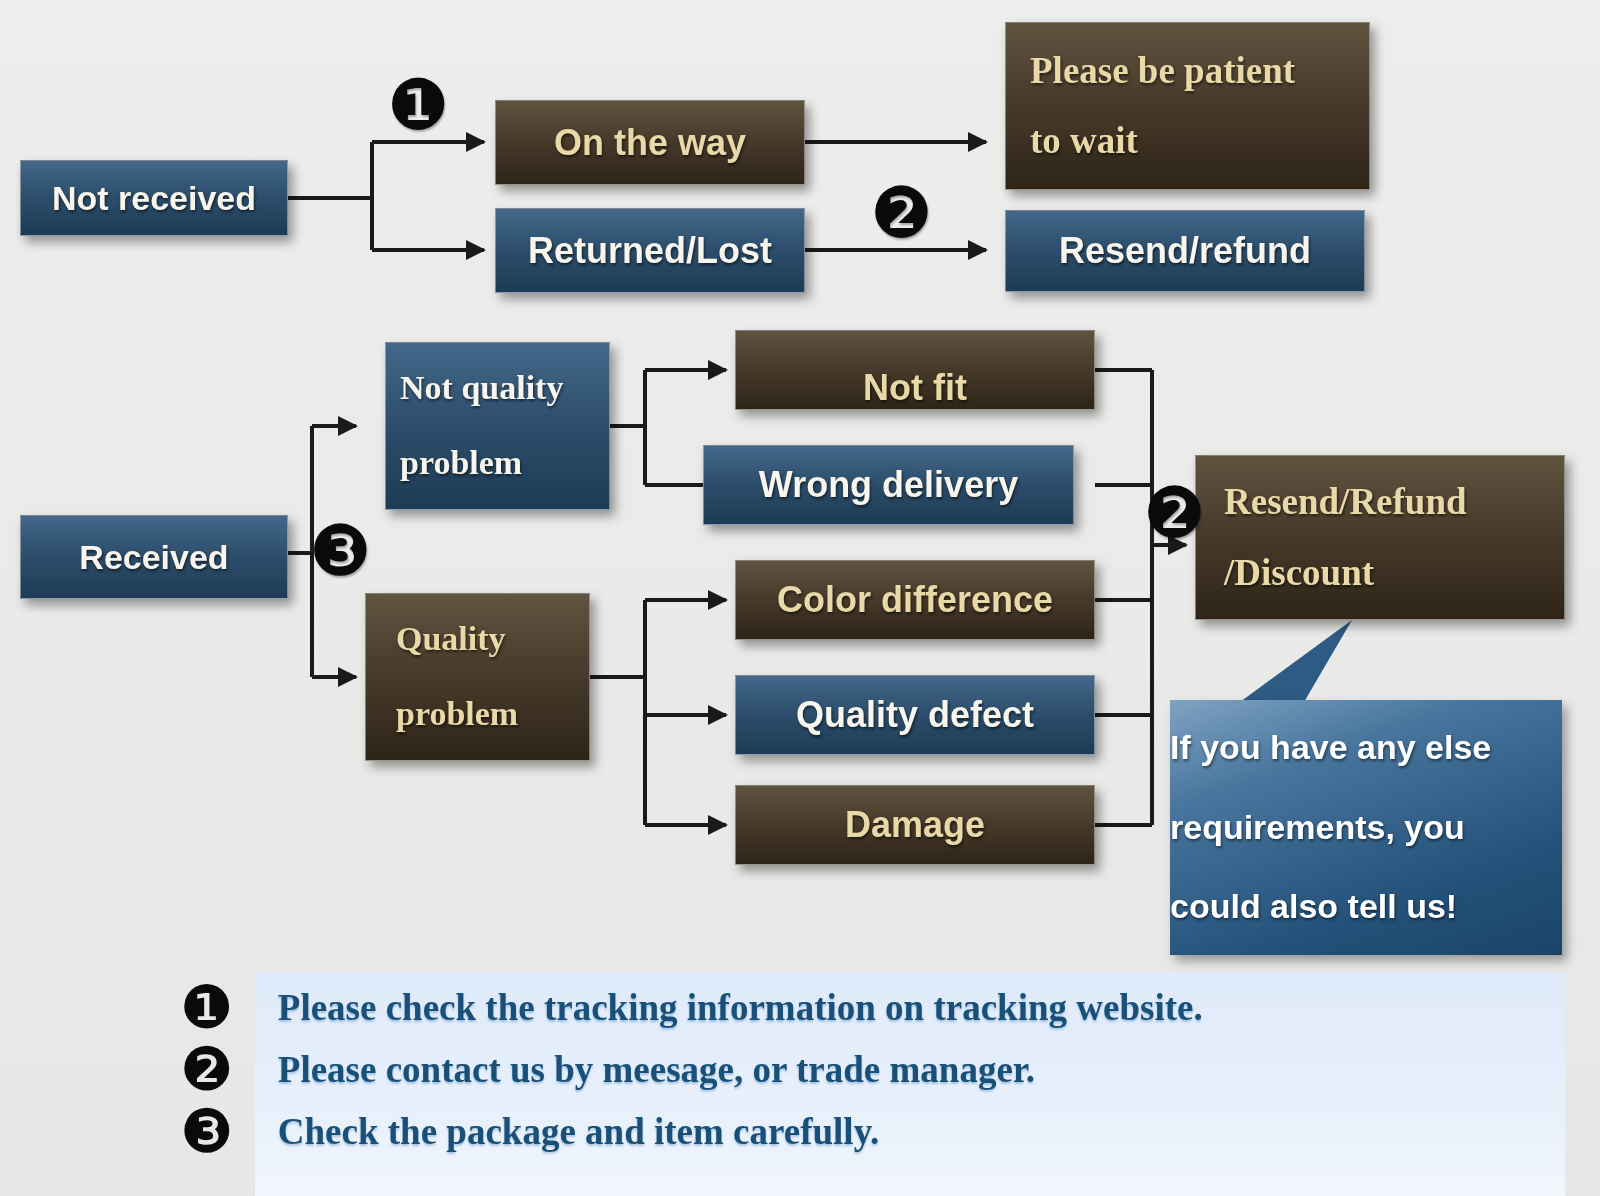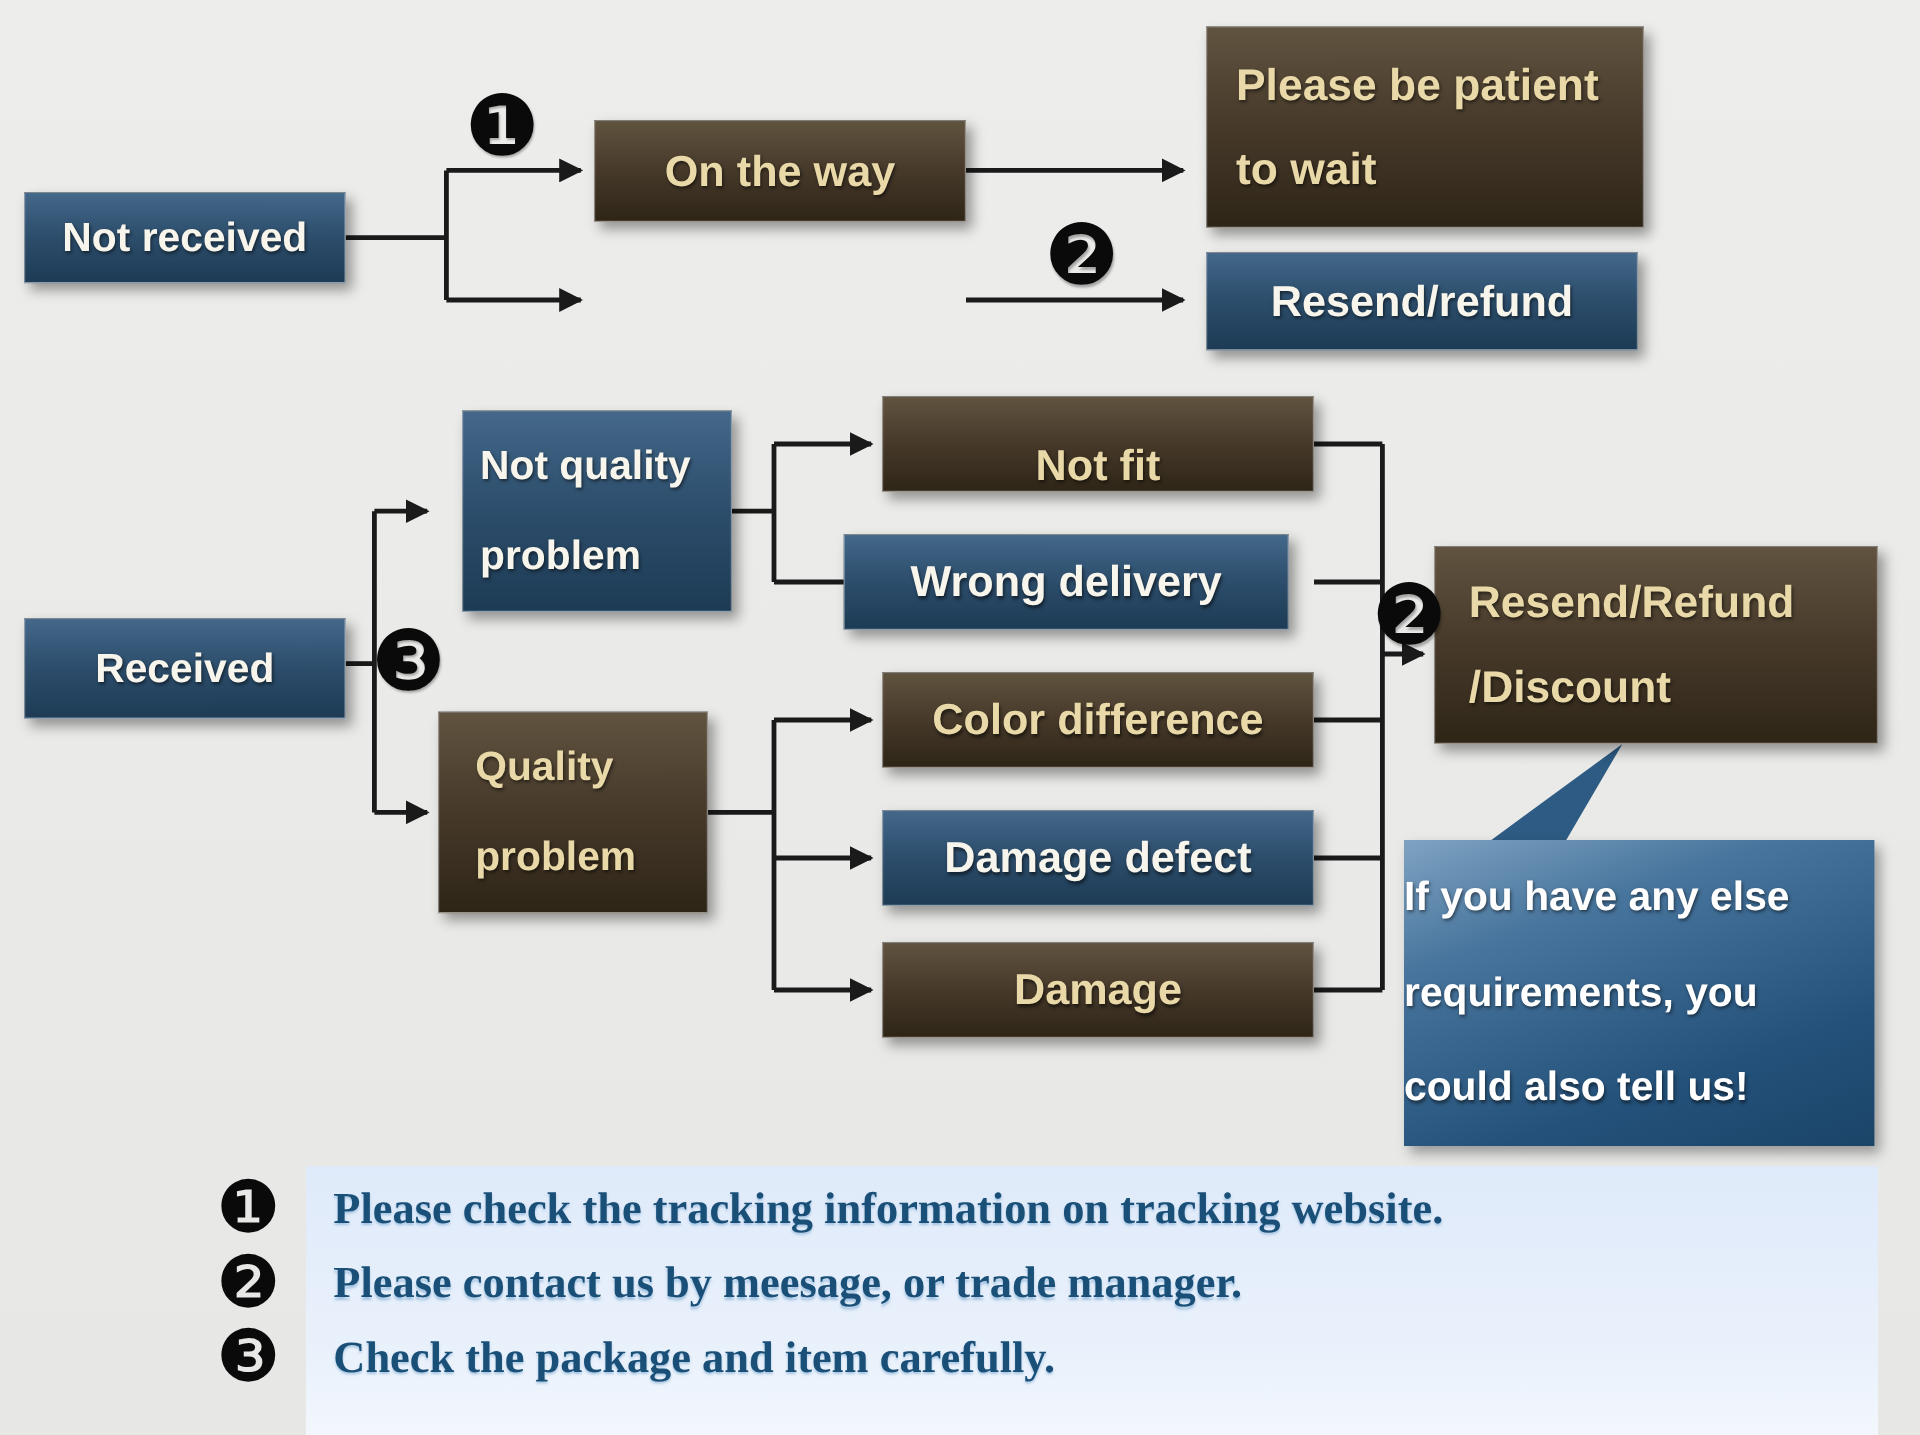--- a/index.html
+++ b/index.html
@@ -6,21 +6,21 @@
   .stage { position:relative; width:1600px; height:1196px; background:linear-gradient(180deg,#ededeb 0%,#e7e8e6 100%); overflow:hidden; }
 
   svg.connectors { position:absolute; left:0; top:0; z-index:1; pointer-events:none; }
 
   .node { position:absolute; z-index:2; display:flex; align-items:center; justify-content:center;
           box-sizing:border-box; font-weight:bold; font-size:36px;
           box-shadow:5px 6px 10px rgba(0,0,0,.38); border:1px solid rgba(200,200,200,.55); }
   .node .label { white-space:pre-line; text-shadow:1px 2px 3px rgba(0,0,0,.55); }
   .blue  { background:linear-gradient(180deg,#44688a 0%, #2c4d6b 50%, #1d3b54 100%); color:#f7f5ec; }
   .brown { background:linear-gradient(180deg,#60533f 0%, #46392a 50%, #2e2517 100%); color:#ead9a8; }
-  .node.left { justify-content:flex-start; }
+  .node.left { justify-content:flex-start;font-family:Liberation Serif, serif; }
   .node.left .label { text-align:left; }
 
   .pos-not-received    { left:20px;   top:160px; width:268px; height:76px;  font-size:34px; }
   .pos-on-the-way      { left:495px;  top:100px; width:310px; height:85px; }
   .pos-be-patient      { left:1005px; top:22px;  width:365px; height:168px; padding:0 24px; line-height:1.9; font-size:37px; }
   .pos-returned-lost   { left:495px;  top:208px; width:310px; height:85px; }
   .pos-resend-refund   { left:1005px; top:210px; width:360px; height:82px; }
   .pos-not-quality     { left:365px;  top:342px; width:225px; height:168px; padding:0 14px; line-height:2.2; font-size:34px;margin-left:20px; }
   .pos-received        { left:20px;   top:515px; width:268px; height:84px;  font-size:34px; }
   .pos-quality-problem { left:365px;  top:593px; width:225px; height:168px; padding:12px 30px; line-height:2.2; font-size:34px; }
@@ -103,20 +103,23 @@
 
   <div class="node blue pos-not-received">
     <span class="label">Not received</span>
   </div>
 
   <div class="node brown left pos-be-patient">
     <span class="label">Please be patient
 to wait</span>
   </div>
 
+  <div class="node blue pos-returned-lost">
+    <span class="label">Returned/Lost</span>
+  </div>
 
   <div class="node blue pos-resend-refund">
     <span class="label">Resend/refund</span>
   </div>
 
   <div class="node blue left pos-not-quality">
     <span class="label">Not quality
 problem</span>
   </div>
 
@@ -135,21 +138,21 @@
 
   <div class="node blue pos-wrong-delivery">
     <span class="label">Wrong delivery</span>
   </div>
 
   <div class="node brown pos-color-diff">
     <span class="label">Color difference</span>
   </div>
 
   <div class="node blue pos-quality-defect">
-    <span class="label">Damage defect</span>
+    <span class="label">Quality defect</span>
   </div>
 
   <div class="node brown pos-damage">
     <span class="label">Damage</span>
   </div>
 
   <div class="node brown left pos-discount">
     <span class="label">Resend/Refund
 /Discount</span>
   </div>

